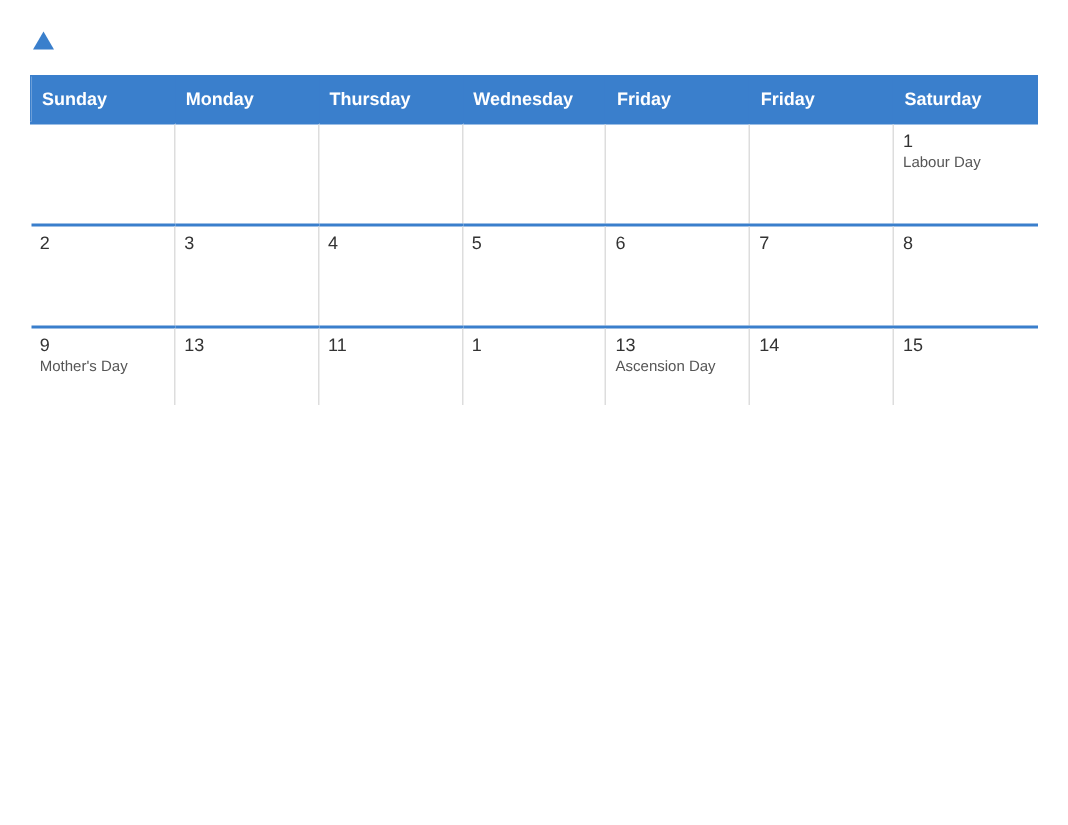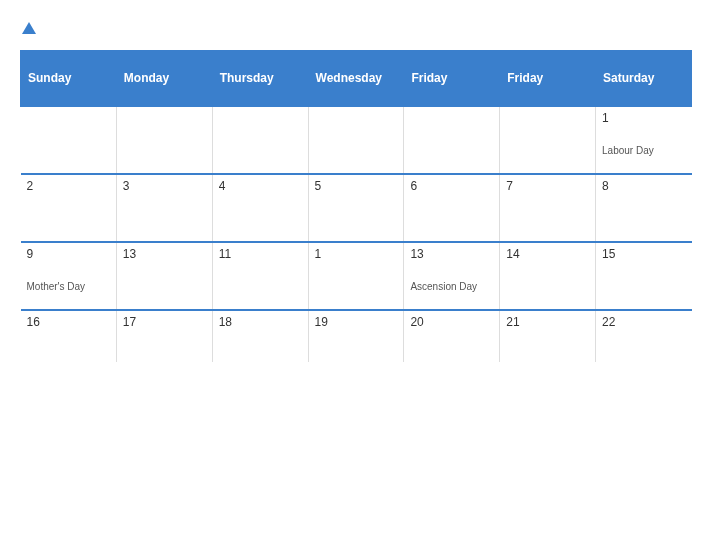--- a/index.html
+++ b/index.html
@@ -68,21 +68,21 @@
     .calendar {
       width: 100%;
       border-collapse: collapse;
     }
     .calendar thead tr th {
       background: #3a7fcc;
       color: #fff;
       font-size: 12px;
       font-weight: 600;
       text-align: left;
-      padding: 20px 7px;
+      padding: 8px 7px;
       border: 1px solid #3a7fcc;
     }
     .calendar tbody tr td {
       border-top: 2px solid #3a7fcc;
       border-left: 1px solid #ddd;
       border-right: none;
       border-bottom: none;
       vertical-align: top;
       padding: 4px 6px;
       width: calc(100% / 7);
@@ -97,21 +97,21 @@
     }
     .day-num {
       font-size: 12px;
       color: #333;
       display: block;
     }
     .day-event {
       font-size: 10px;
       color: #555;
       display: block;
-      margin-top: 20px;
+      margin-top: 2px;
     }
     .calendar tbody tr td.empty {
       background: #fff;
     }
   </style>
 </head>
 <body>
 
 <div class="page">
 
@@ -194,38 +194,15 @@
             <span class="day-num">13</span>
             <span class="day-event">Ascension Day</span>
           </td>
           <td>
             <span class="day-num">14</span>
           </td>
           <td>
             <span class="day-num">15</span>
           </td>
         </tr>
-        <tr>
-          <td>
-            <span class="day-num">16</span>
-          </td>
-          <td>
-            <span class="day-num">17</span>
-          </td>
-          <td>
-            <span class="day-num">18</span>
-          </td>
-          <td>
-            <span class="day-num">19</span>
-          </td>
-          <td>
-            <span class="day-num">20</span>
-          </td>
-          <td>
-            <span class="day-num">21</span>
-          </td>
-          <td>
-            <span class="day-num">22</span>
-          </td>
-        </tr>
       </tbody>
   </table>
 </div>
 
 </body></html>

